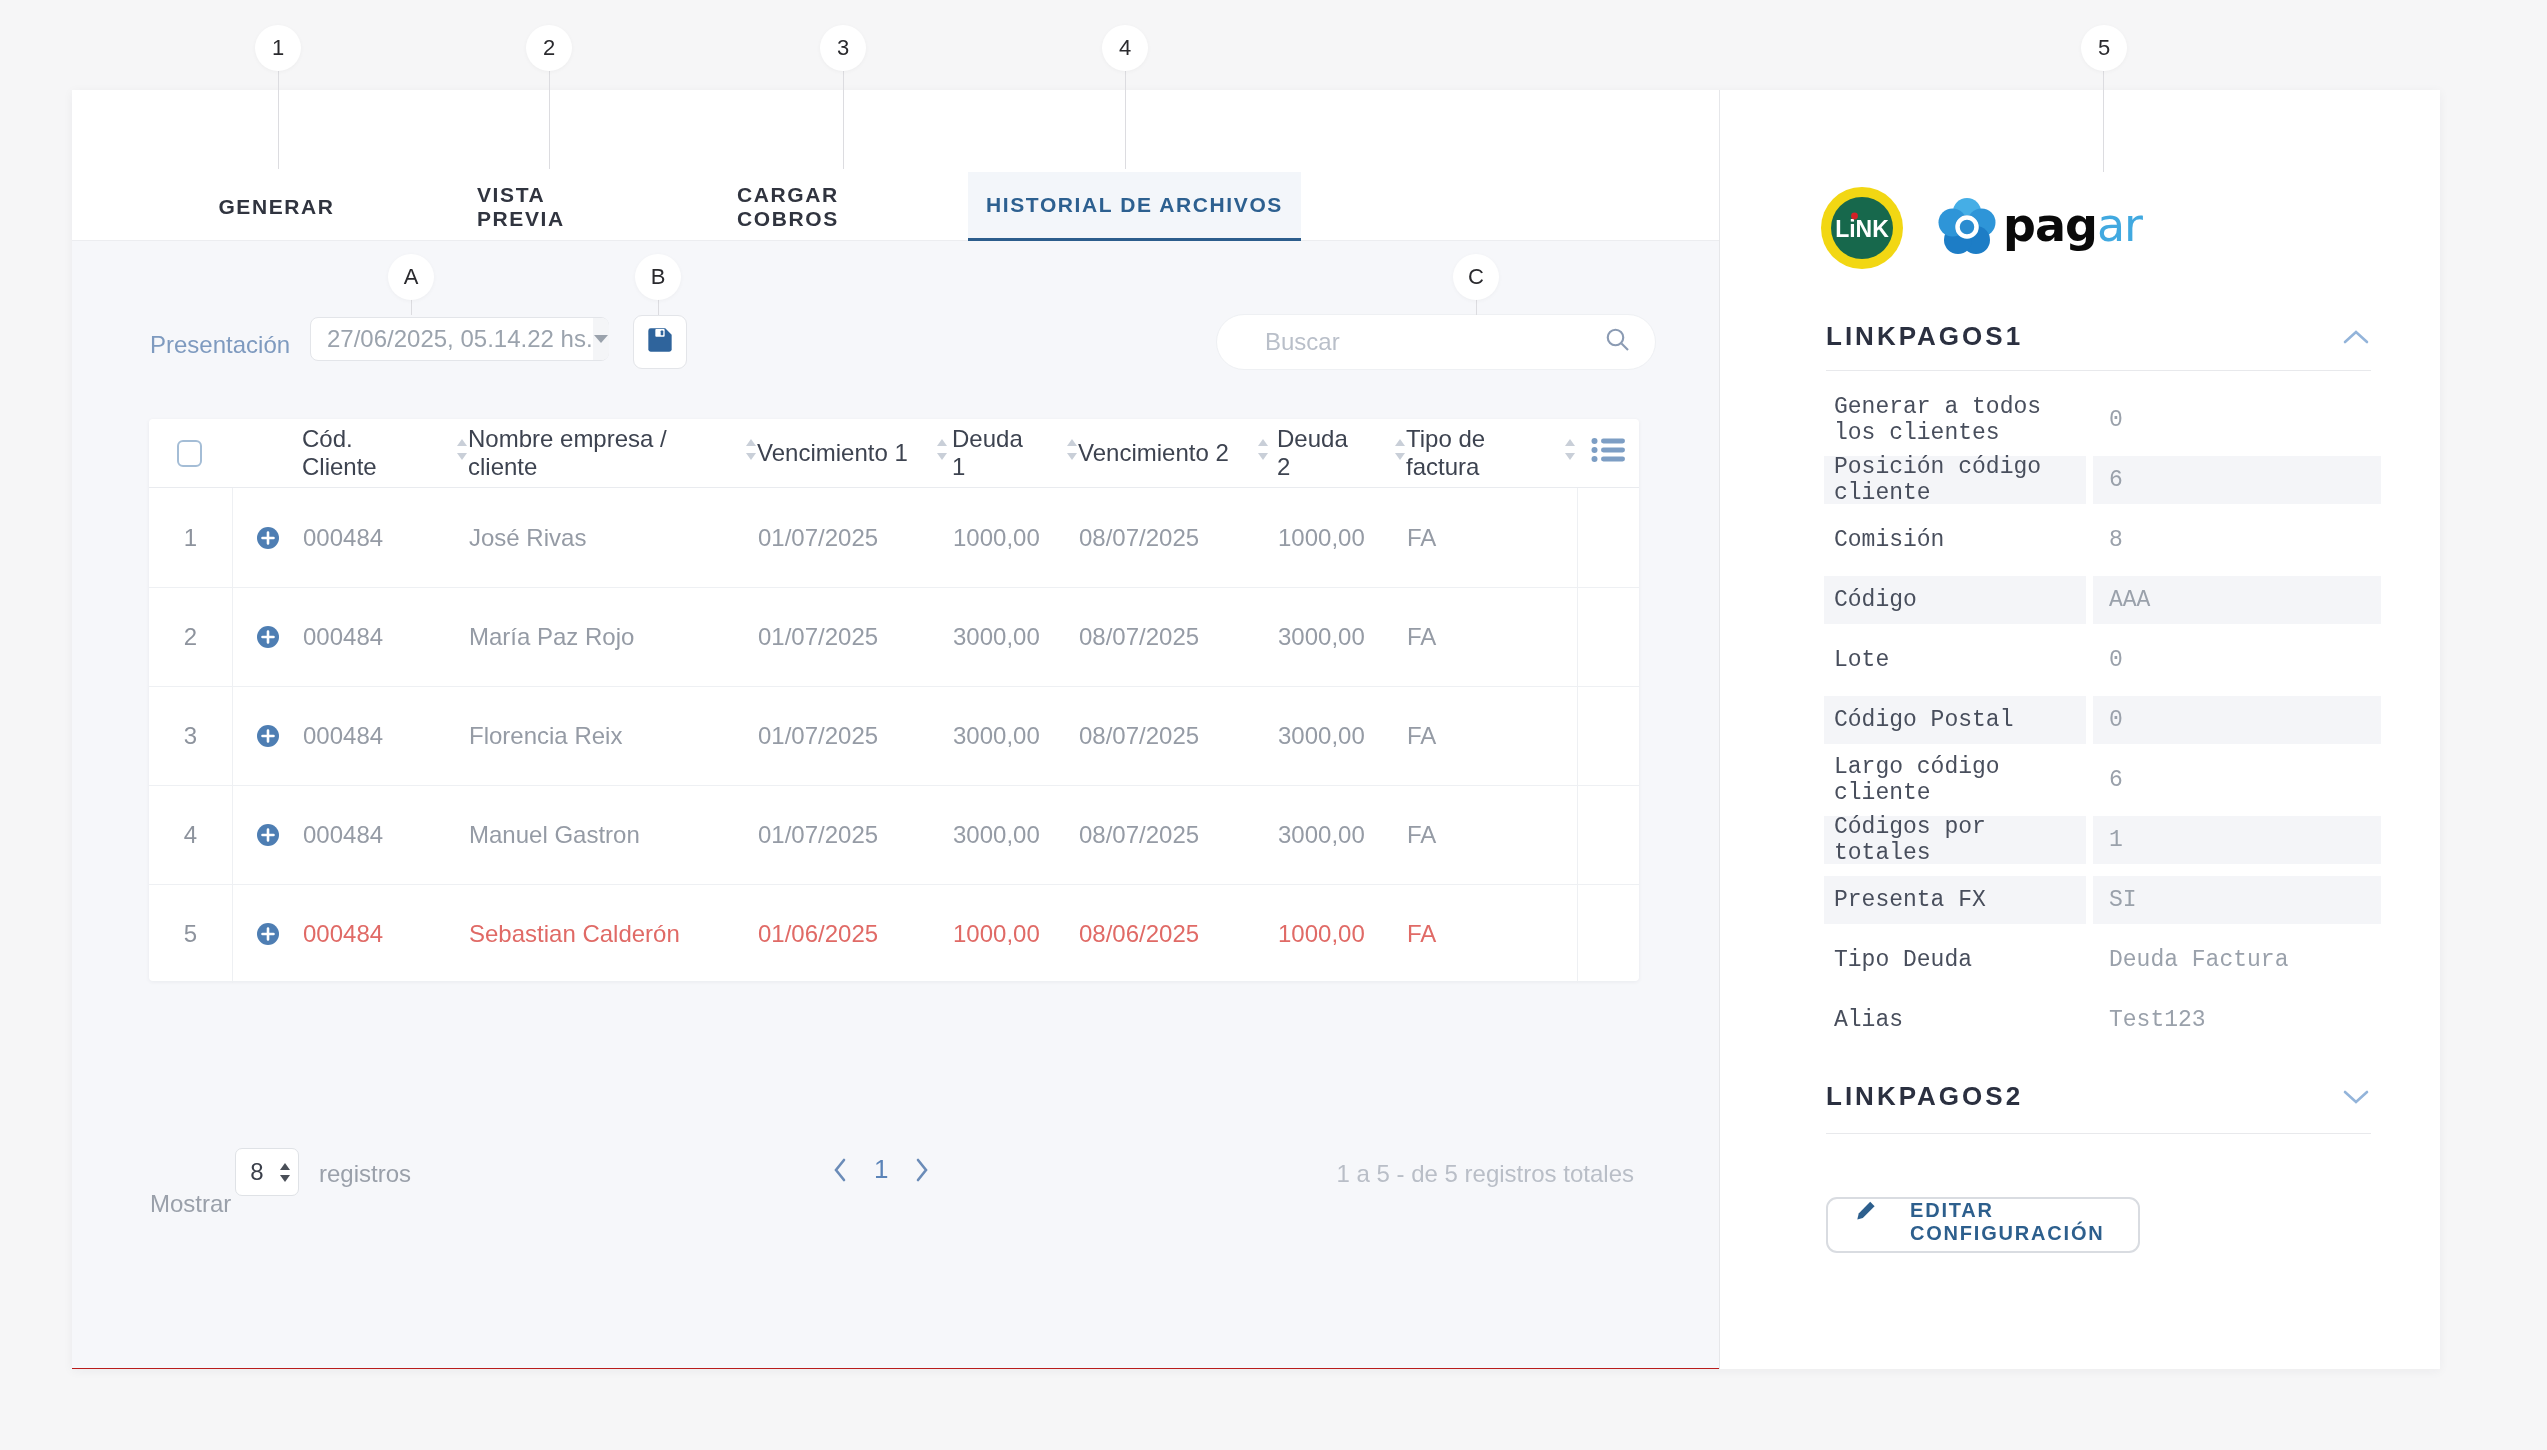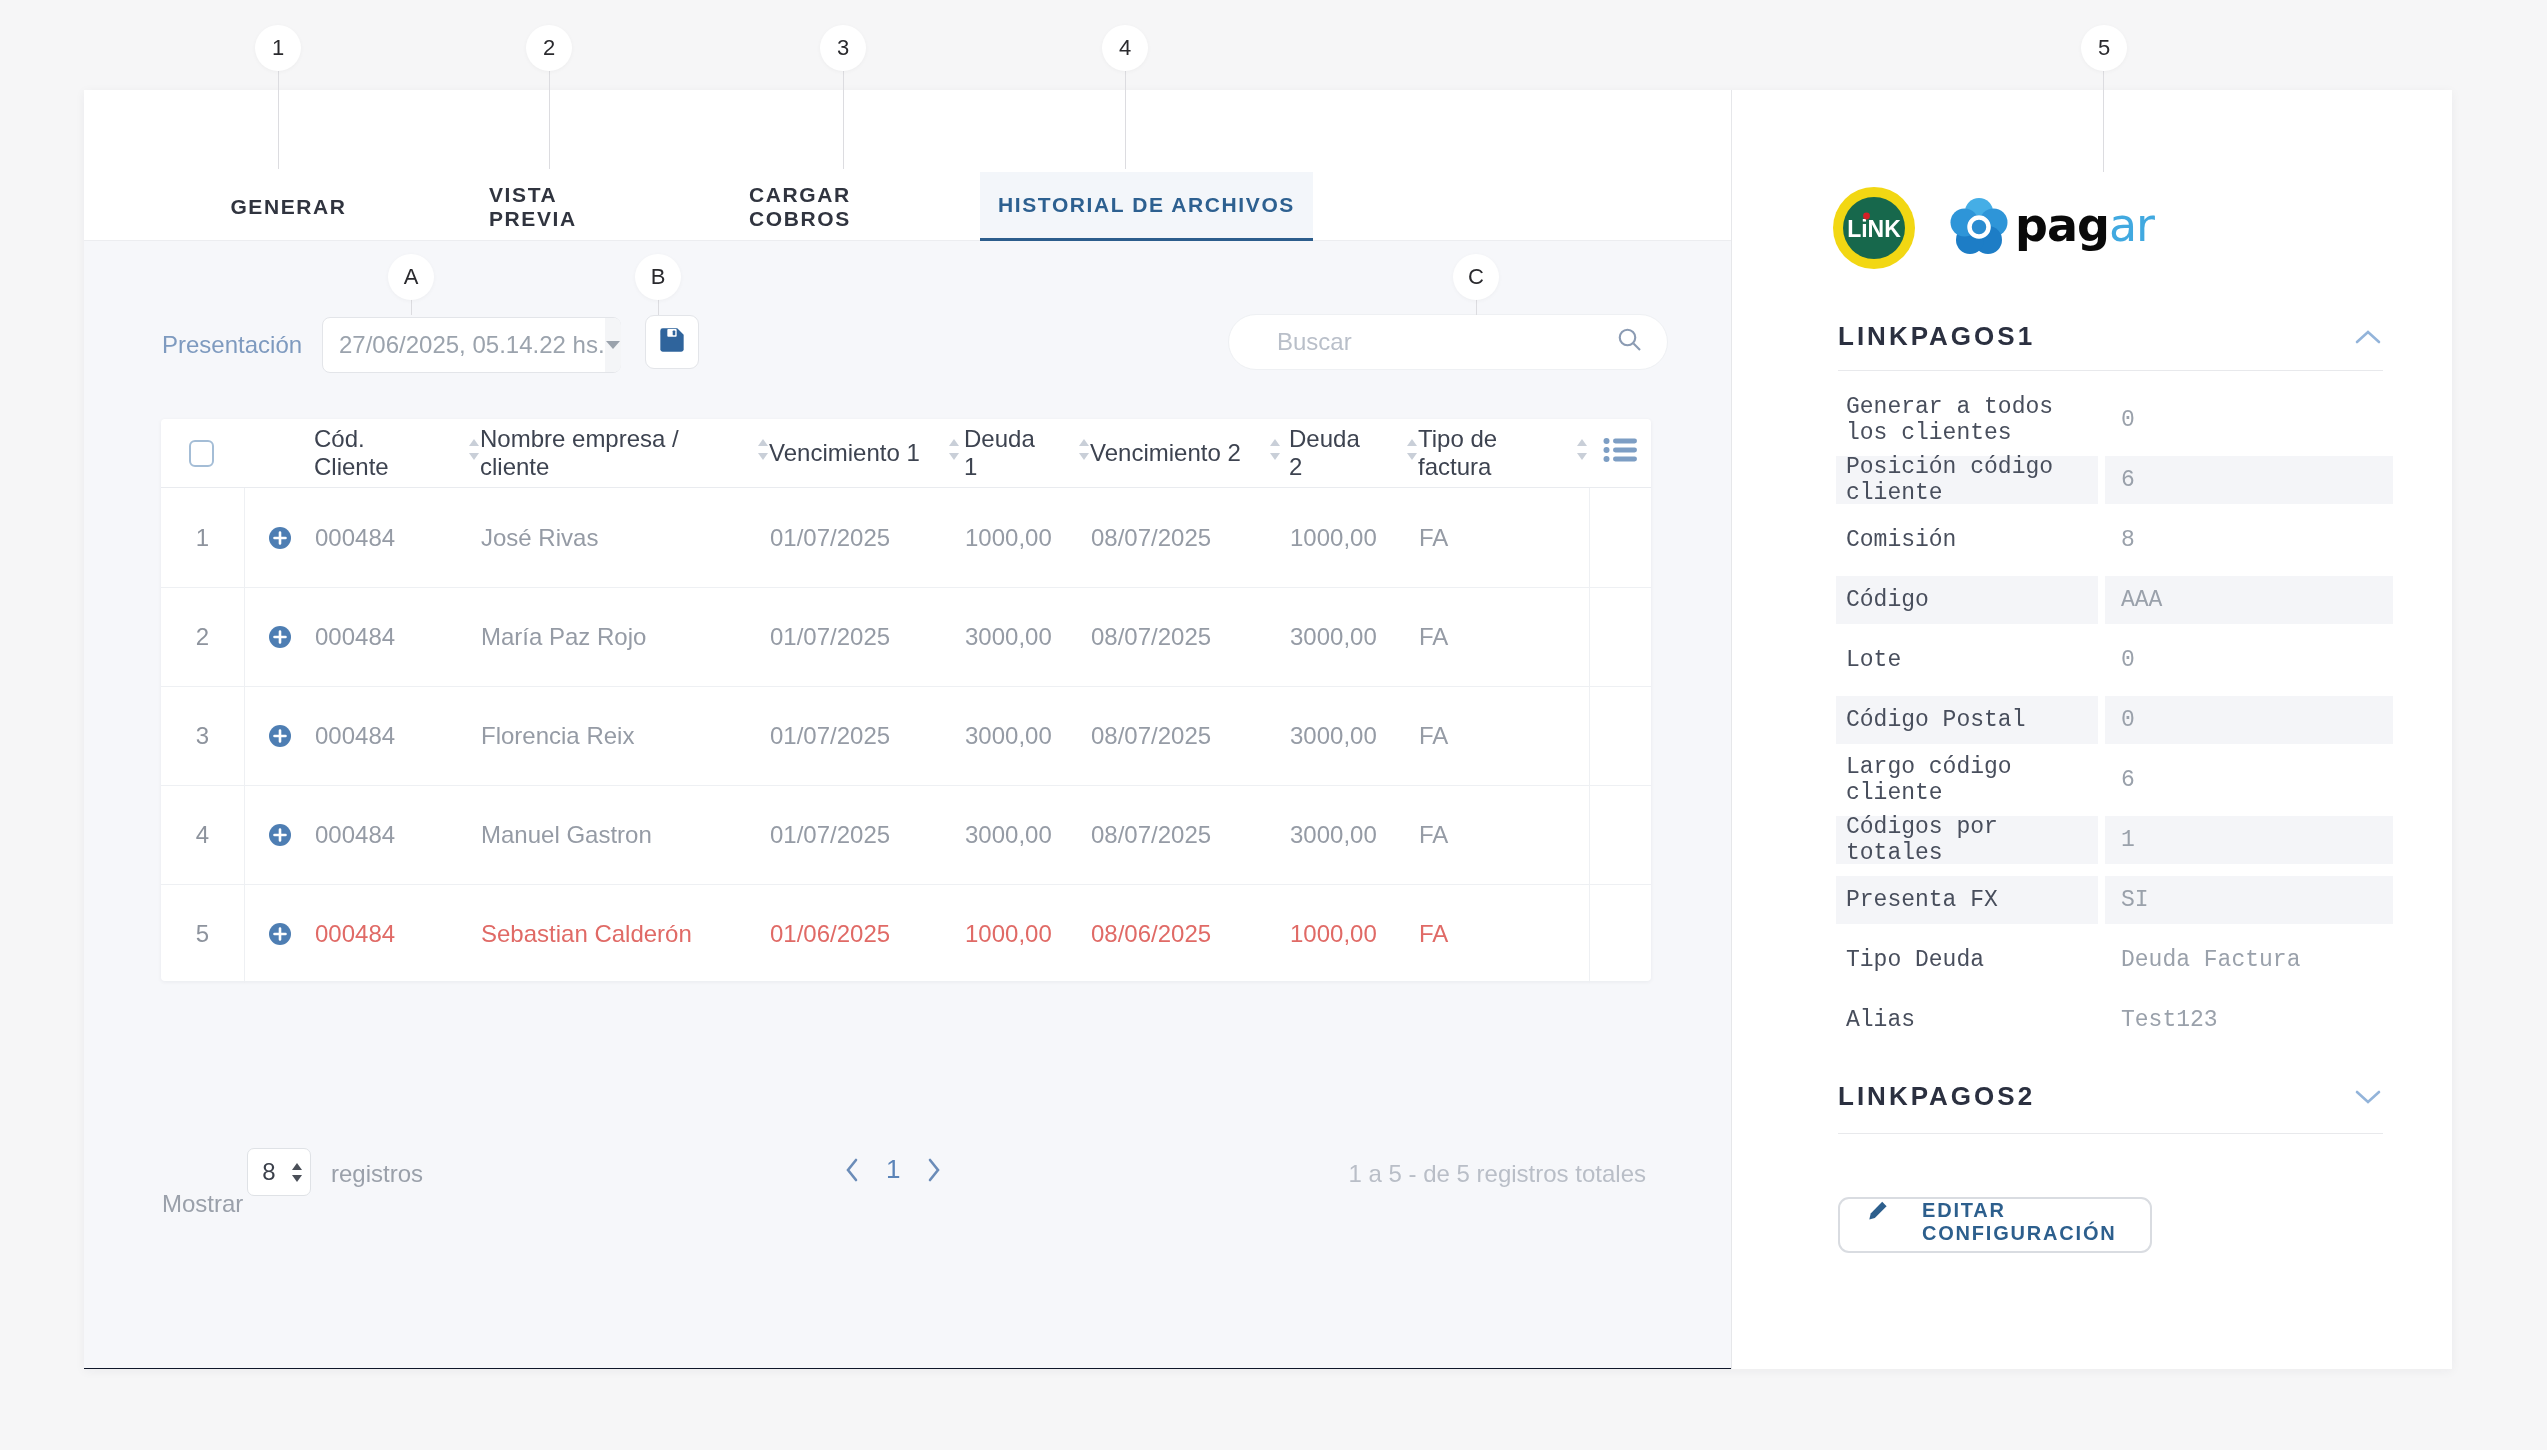--- a/index.html
+++ b/index.html
@@ -5,22 +5,22 @@
   * { margin:0; padding:0; box-sizing:border-box; }
   html,body { width:2547px; height:1451px; }
   body {
     background:#f6f6f7;
     font-family:"Liberation Sans", sans-serif;
     overflow:hidden;
     position:relative;
   }
   
   .card {
-    position:absolute; left:84px; top:90px; width:2368px; height:1279px;
-    background:#0f172a; box-shadow:0 2px 10px rgba(30,40,60,.05);
+    position:absolute; left:72px; top:90px; width:2368px; height:1279px;
+    background:#b91c1c; box-shadow:0 2px 10px rgba(30,40,60,.05);
   }
   .main { position:absolute; left:0; top:0; width:1647px; height:100%; }
   .tabbar { position:absolute; left:0; top:0; width:100%; height:151px; background:#fff; border-bottom:1px solid #ecedf0; }
   .content { position:absolute; left:0; top:151px; width:100%; height:1127px; background:#f6f7fa; }
   .panel { position:absolute; left:1647px; top:0; width:721px; height:100%; background:#fff; border-left:1px solid #e6e7ea; }
 
   
   .tab { position:absolute; top:82px; height:70px; display:flex; align-items:center; justify-content:center;
          font-size:21px; letter-spacing:1.6px; font-weight:700; color:#30343f; cursor:pointer; }
   .tab-1 { left:145px; width:119px; }
@@ -32,21 +32,21 @@
   .step-circle, .letter-circle {
     position:absolute; width:46px; height:46px; border-radius:50%; background:#fff;
     display:flex; align-items:center; justify-content:center;
     font-size:22px; color:#2a2a2e; box-shadow:0 1px 4px rgba(0,0,0,.04); z-index:5;
   }
   .callout-line { position:absolute; width:1px; background:#dcdce0; z-index:4; }
 
   
   .presentacion-label { position:absolute; left:78px; top:90px; font-size:24px; color:#7e9abf; }
   .date-select {
-    position:absolute; left:238px; top:76px; width:299px; height:56px; background:#fff;
+    position:absolute; left:238px; top:76px; width:299px; height:44px; background:#fff;
     border:1px solid #e3e5e9; border-radius:8px; display:flex; align-items:center; cursor:pointer;
   }
   .date-select .val { padding-left:16px; font-size:24px; color:#9ba3ad; flex:1; white-space:nowrap; }
   .date-select .chev-zone { width:46px; height:100%; background:#f4f5f7; border-radius:0 7px 7px 0; display:flex; align-items:center; justify-content:center; }
   .save-btn {
     position:absolute; left:561px; top:74px; width:54px; height:54px; background:#fff;
     border:1px solid #e3e5e9; border-radius:9px; display:flex; align-items:center; justify-content:center; cursor:pointer;
   }
   .search-box {
     position:absolute; left:1144px; top:73px; width:440px; height:56px; background:#fff;

